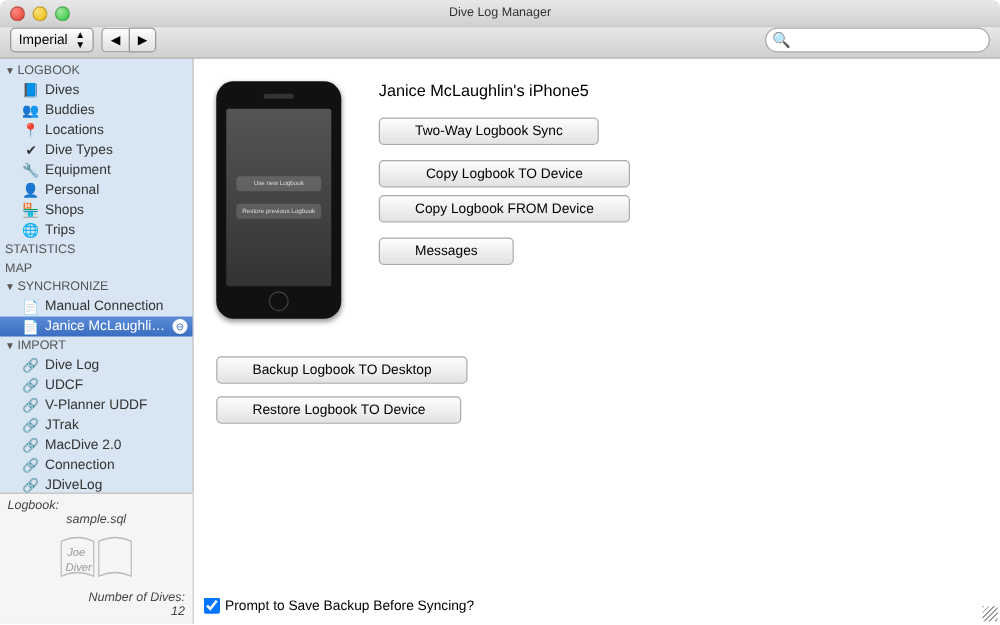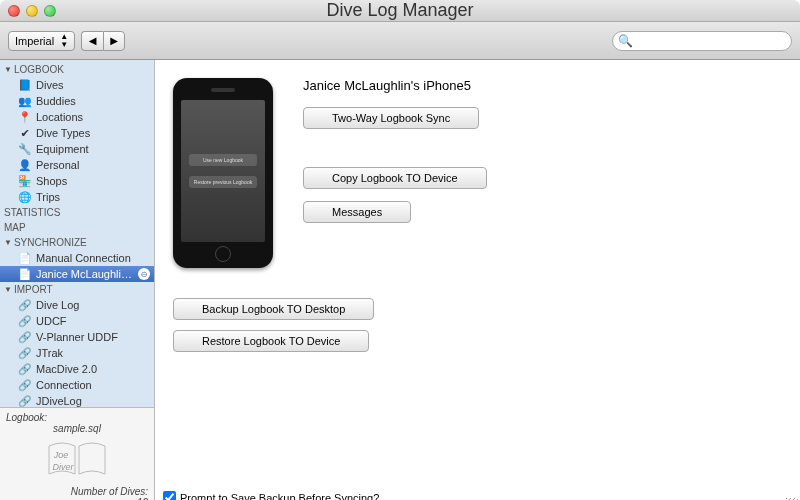--- a/index.html
+++ b/index.html
@@ -5,24 +5,24 @@
 * { box-sizing: border-box; margin: 0; padding: 0; font-family: "Lucida Grande", "Helvetica Neue", Arial, sans-serif; }
 body { background: #fff; width: 800px; height: 500px; overflow: hidden; }
 
 
 .titlebar { height: 22px; background: linear-gradient(#e8e8e8, #d0d0d0); border-bottom: 1px solid #aaa; border-radius: 6px 6px 0 0; display: flex; align-items: center; padding: 0 8px; position: relative; }
 .traffic { display: flex; gap: 6px; }
 .traffic .dot { width: 12px; height: 12px; border-radius: 50%; border: 0.5px solid rgba(0,0,0,0.2); }
 .dot.red { background: radial-gradient(circle at 30% 30%, #ff8a80, #e33e32); }
 .dot.yellow { background: radial-gradient(circle at 30% 30%, #ffe082, #e6b800); }
 .dot.green { background: radial-gradient(circle at 30% 30%, #a5e59f, #28c840); }
-.titlebar .title { position: absolute; left: 0; right: 0; text-align: center; font-size: 18px; color: #333; pointer-events: none; }
-
-
-.toolbar { height: 38px; background: linear-gradient(#e8e8e8, #cfcfcf); border-bottom: 1px solid #999; display: flex; align-items: center; padding: 0 8px; gap: 6px; }
+.titlebar .title { position: absolute; left: 0; right: 0; text-align: center; font-size: 10px; color: #333; pointer-events: none; }
+
+
+.toolbar { height: 25px; background: linear-gradient(#e8e8e8, #cfcfcf); border-bottom: 1px solid #999; display: flex; padding: 0 8px; gap: 6px; }
 .select-units { display: inline-flex; align-items: center; background: linear-gradient(#fdfdfd, #e0e0e0); border: 1px solid #999; border-radius: 4px; height: 20px; padding: 0 6px; font-size: 11px; cursor: pointer; }
 .select-units .arrows { margin-left: 6px; font-size: 8px; line-height: 8px; display: flex; flex-direction: column; }
 .nav-buttons { display: inline-flex; }
 .nav-buttons button { width: 22px; height: 20px; background: linear-gradient(#fdfdfd, #e0e0e0); border: 1px solid #999; font-size: 10px; cursor: pointer; }
 .nav-buttons button:first-child { border-radius: 4px 0 0 4px; border-right: none; }
 .nav-buttons button:last-child { border-radius: 0 4px 4px 0; }
 .toolbar .spacer { flex: 1; }
 .search { position: relative; }
 .search input { width: 180px; height: 20px; border-radius: 10px; border: 1px solid #aaa; padding: 0 8px 0 22px; font-size: 11px; background: #fff; }
 .search .search-icon { position: absolute; left: 6px; top: 3px; font-size: 12px; color: #888; }
@@ -51,21 +51,21 @@
 .phone { width: 100px; height: 190px; background: #111; border-radius: 14px; padding: 22px 8px 26px 8px; position: relative; box-shadow: 0 2px 4px rgba(0,0,0,0.4); }
 .phone .speaker { position: absolute; top: 10px; left: 50%; transform: translateX(-50%); width: 24px; height: 4px; background: #333; border-radius: 2px; }
 .phone .screen { width: 100%; height: 100%; background: linear-gradient(#555, #333); border-radius: 2px; display: flex; flex-direction: column; justify-content: center; gap: 10px; padding: 8px; }
 .phone .screen .sbtn { background: rgba(255,255,255,0.15); border-radius: 3px; text-align: center; font-size: 5px; color: #ddd; padding: 3px; }
 .phone .home { position: absolute; bottom: 6px; left: 50%; transform: translateX(-50%); width: 16px; height: 16px; border: 1.5px solid #444; border-radius: 50%; }
 
 .actions { display: flex; flex-direction: column; gap: 8px; }
 .actions h2 { font-size: 13px; font-weight: normal; margin-bottom: 6px; }
 .mac-btn { display: inline-block; min-width: 150px; background: linear-gradient(#fdfdfd, #e2e2e2); border: 1px solid #aaa; border-radius: 4px; font-size: 11px; padding: 4px 28px; cursor: pointer; text-align: center; }
 .mac-btn.small { min-width: 80px; }
-.btn-group { margin-top: 30px; display: flex; flex-direction: column; gap: 6px; }
+.btn-group { margin-top: 4px; display: flex; flex-direction: column; gap: 6px; }
 .msg-group { margin-top: 4px; }
 
 .desktop-btns { margin-top: 30px; display: flex; flex-direction: column; gap: 10px; }
 
 .footer-check { position: absolute; bottom: 8px; left: 8px; font-size: 11px; display: flex; align-items: center; gap: 4px; }
 .footer-check input { width: 13px; height: 13px; }
 .resize { position: absolute; right: 2px; bottom: 2px; width: 12px; height: 12px; background: repeating-linear-gradient(135deg, #999 0 1px, transparent 1px 3px); }
 </style>
 </head>
 <body>
@@ -224,20 +224,21 @@
           <div class="sbtn">Restore previous Logbook</div>
         </div>
         <div class="home"></div>
       </div>
 
       <div class="actions">
         <h2>Janice McLaughlin's iPhone5</h2>
         <div><button class="mac-btn">Two-Way Logbook Sync</button></div>
         <div class="btn-group">
           <button class="mac-btn">Copy Logbook TO Device</button>
+          <button class="mac-btn">Copy Logbook FROM Device</button>
         </div>
         <div class="msg-group">
           <button class="mac-btn small">Messages</button>
         </div>
       </div>
     </div>
 
     <div class="desktop-btns">
       <div><button class="mac-btn">Backup Logbook TO Desktop</button></div>
       <div><button class="mac-btn">Restore Logbook TO Device</button></div>

